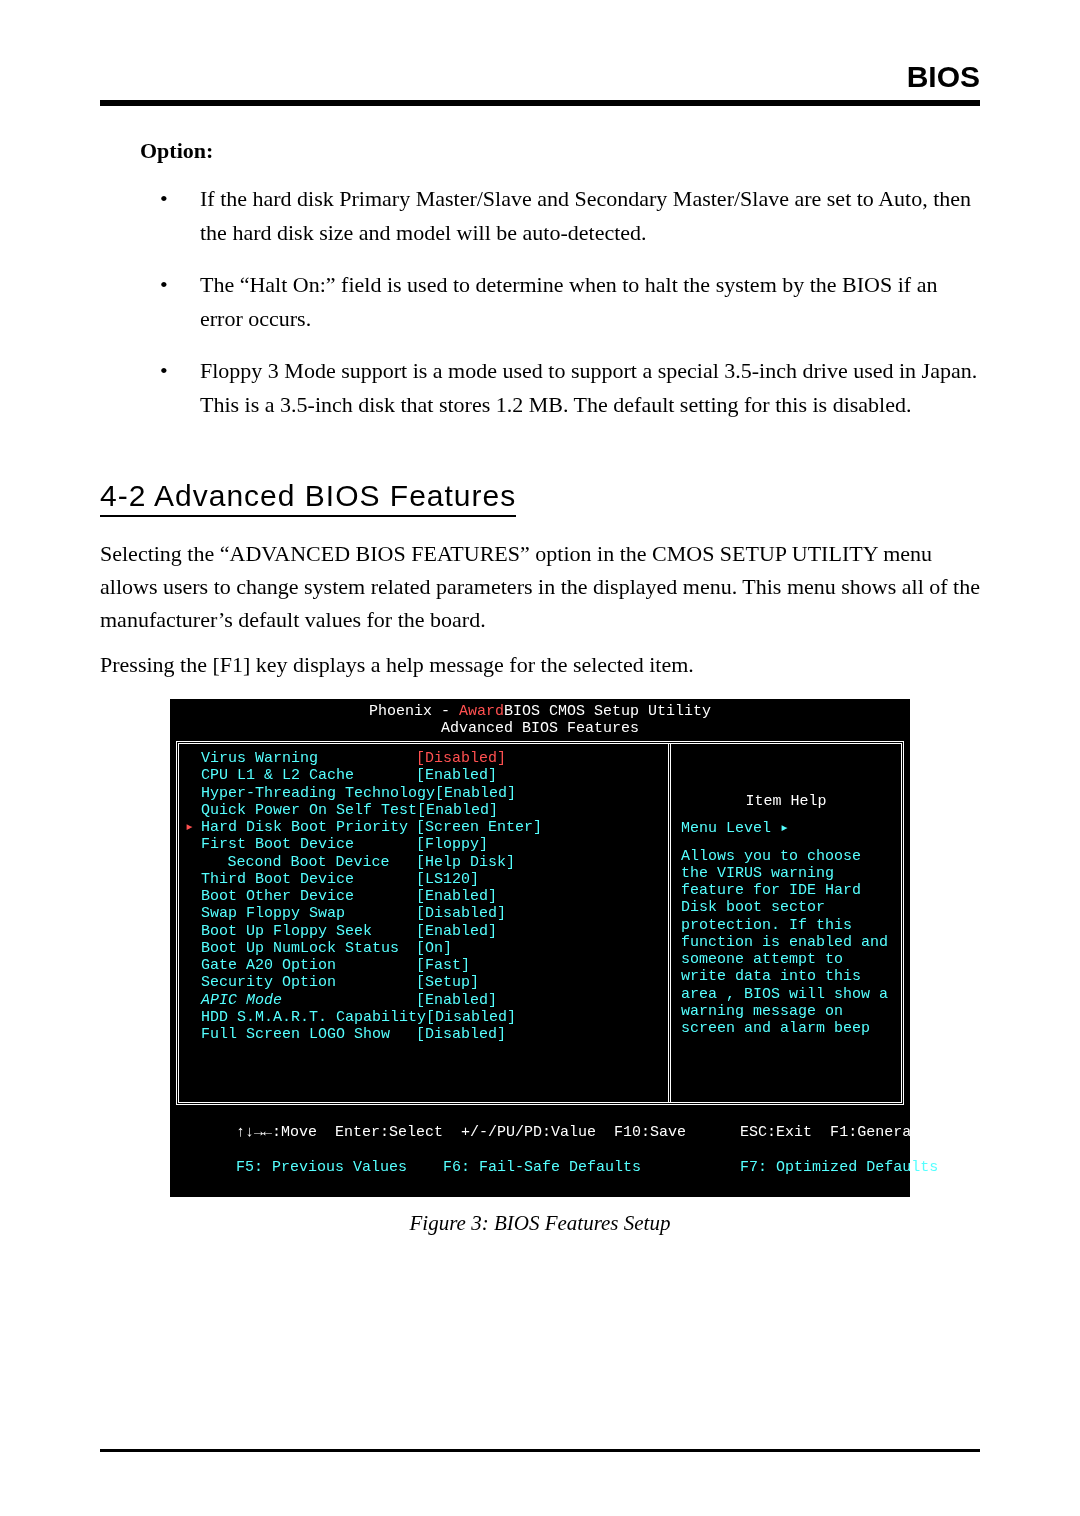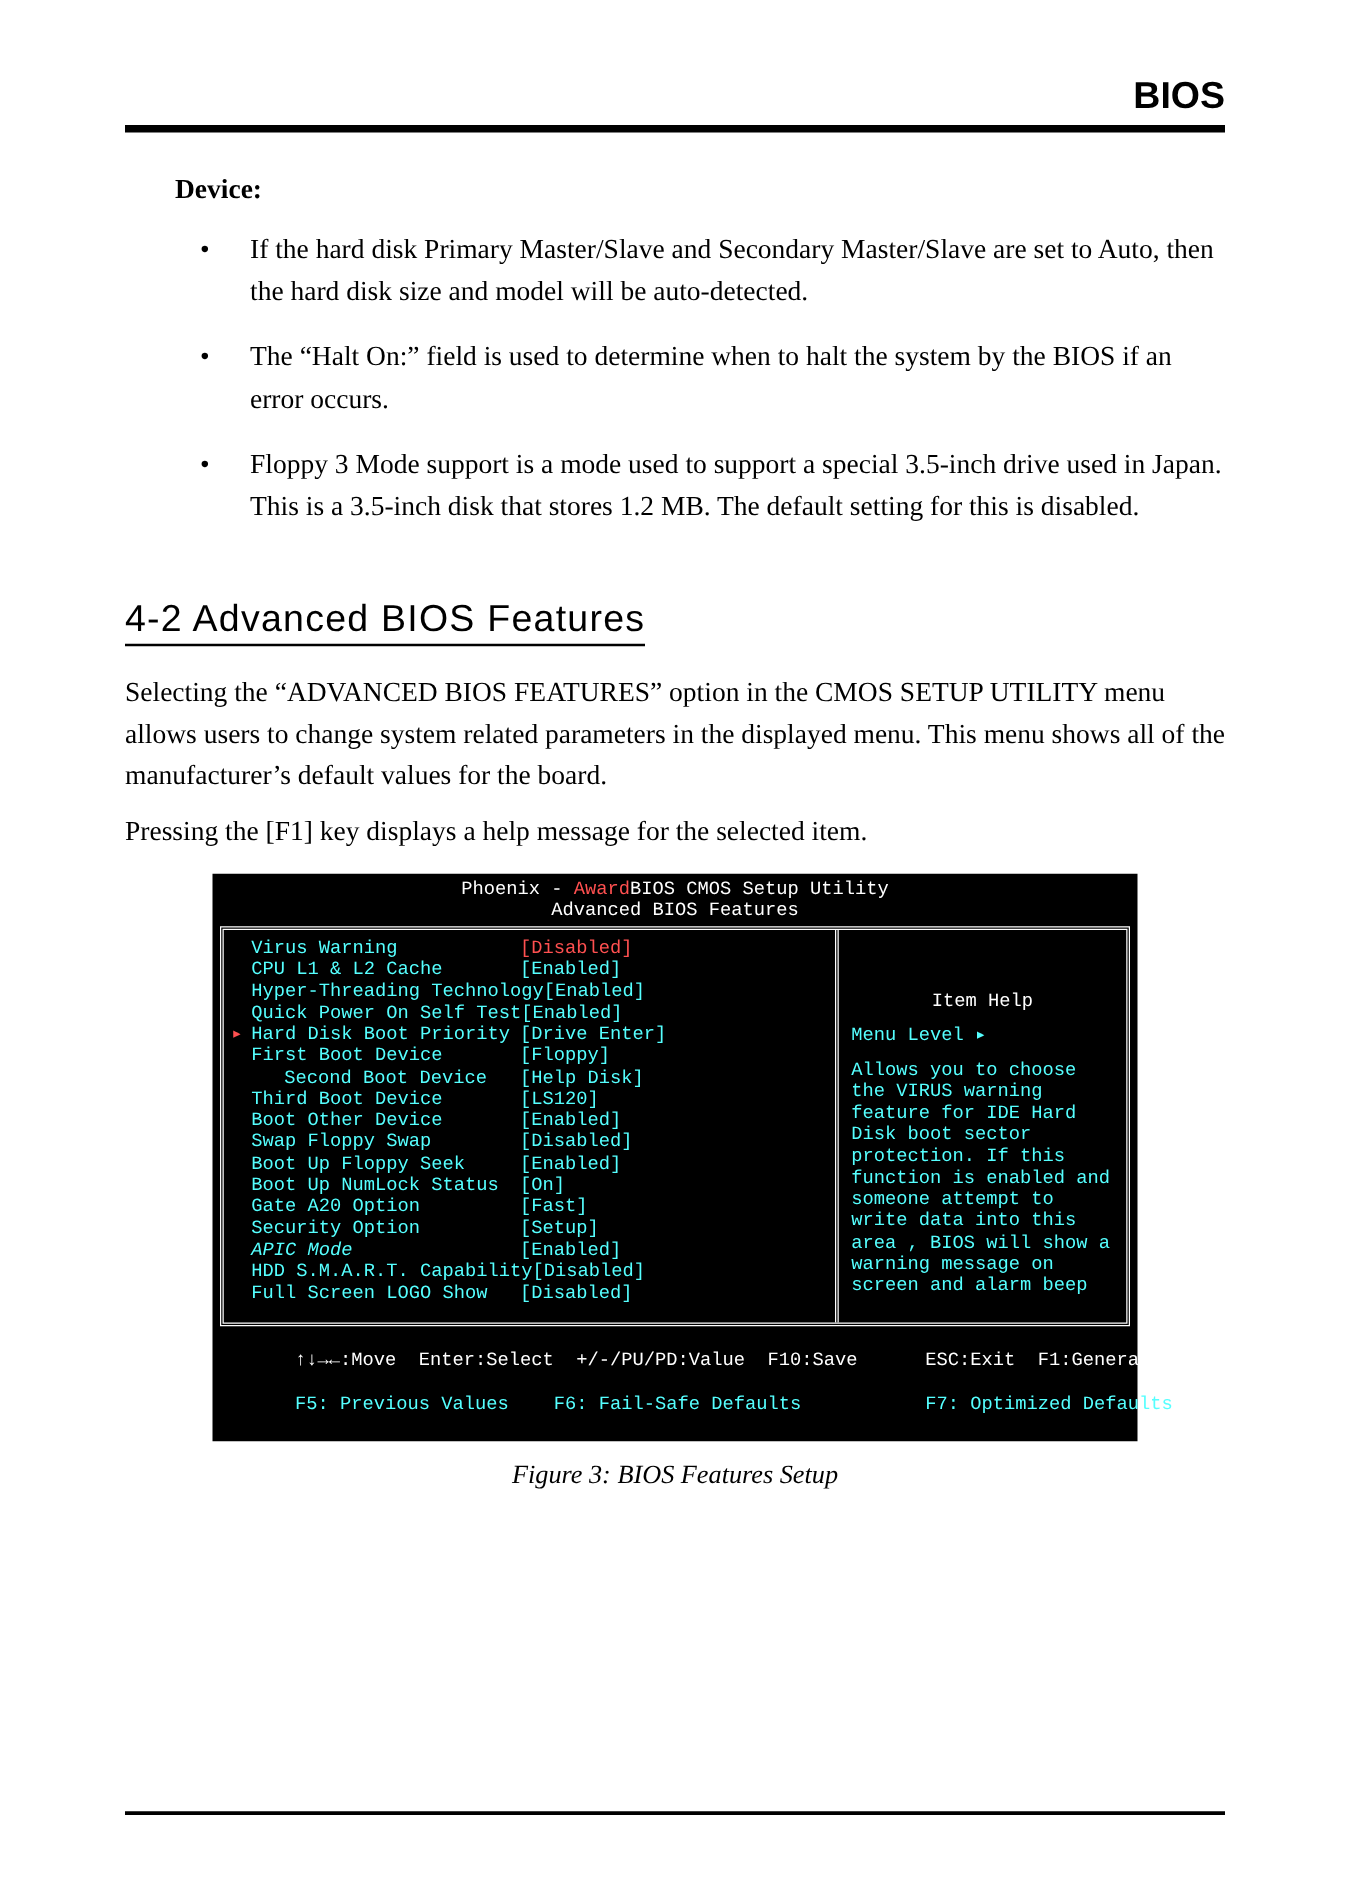--- a/index.html
+++ b/index.html
@@ -74,21 +74,21 @@
     font-size: 15px;
     line-height: 1.15;
     padding: 4px 6px 4px 6px;
   }
   .bios-title { text-align: center; color: #fff; }
   .bios-title .red { color: #ff5050; }
   .bios-double {
     border: 3px double #fff;
     margin-top: 4px;
     display: flex;
-    height: 320px;
+    height: 364px;
   }
   .bios-left {
     flex: 1;
     padding: 6px 10px 6px 22px;
     border-right: 3px double #fff;
     position: relative;
   }
   .bios-right {
     width: 230px;
     padding: 6px 10px;
@@ -138,21 +138,21 @@
 </style>
 </head>
 <body>
 
 
 
 <div class="header-label">BIOS</div>
 <hr class="header-rule">
 
 <div class="notes-block">
-  <div class="notes-heading">Device:</div>
+  <div class="notes-heading">Option:</div>
   <ul class="notes-list">
     <li>If the hard disk Primary Master/Slave and Secondary Master/Slave are set to Auto, then the hard disk size and model will be auto-detected.</li>
     <li>The “Halt On:” field is used to determine when to halt the system by the BIOS if an error occurs.</li>
     <li>Floppy 3 Mode support is a mode used to support a special 3.5-inch drive used in Japan.  This is a 3.5-inch disk that stores 1.2 MB. The default setting for this is disabled.</li>
   </ul>
 </div>
 
 <div class="section-title">4-2 Advanced BIOS Features</div>
 <div class="section-body">
   <p>Selecting the “ADVANCED BIOS FEATURES” option in the CMOS SETUP UTILITY menu allows users to change system related parameters in the displayed menu. This menu shows all  of the manufacturer’s default values for the board.</p>
@@ -163,21 +163,21 @@
   <div class="bios-title">
     <span>Phoenix - </span><span class="red">Award</span><span>BIOS CMOS Setup Utility</span><br>
     <span>Advanced BIOS Features</span>
   </div>
   <div class="bios-double">
     <div class="bios-left" id="bios-left">
         <div class="row"><span class="lab" style="color: rgb(85, 255, 255);">Virus Warning</span><span class="val red">[Disabled]</span></div>
         <div class="row"><span class="lab" style="color: rgb(85, 255, 255);">CPU L1 &amp; L2 Cache</span><span class="val cyan">[Enabled]</span></div>
         <div class="row"><span class="lab" style="color: rgb(85, 255, 255);">Hyper-Threading Technology</span><span class="val cyan">[Enabled]</span></div>
         <div class="row"><span class="lab" style="color: rgb(85, 255, 255);">Quick Power On Self Test</span><span class="val cyan">[Enabled]</span></div>
-        <div class="row"><span class="marker">▸</span><span class="lab" style="color: rgb(85, 255, 255);">Hard Disk Boot Priority</span><span class="val cyan">[Drive Enter]</span></div>
+        <div class="row"><span class="marker">▸</span><span class="lab" style="color: rgb(85, 255, 255);">Hard Disk Boot Priority</span><span class="val cyan">[Screen Enter]</span></div>
         <div class="row"><span class="lab" style="color: rgb(85, 255, 255);">First Boot Device</span><span class="val cyan">[Floppy]</span></div>
         <div class="row"><span class="lab" style="color: rgb(85, 255, 255); text-align: center;">Second Boot Device</span><span class="val cyan">[Help Disk]</span></div>
         <div class="row"><span class="lab" style="color: rgb(85, 255, 255);">Third Boot Device</span><span class="val cyan">[LS120]</span></div>
         <div class="row"><span class="lab" style="color: rgb(85, 255, 255);">Boot Other Device</span><span class="val cyan">[Enabled]</span></div>
         <div class="row"><span class="lab" style="color: rgb(85, 255, 255);">Swap Floppy Swap</span><span class="val cyan">[Disabled]</span></div>
         <div class="row"><span class="lab" style="color: rgb(85, 255, 255);">Boot Up Floppy Seek</span><span class="val cyan">[Enabled]</span></div>
         <div class="row"><span class="lab" style="color: rgb(85, 255, 255);">Boot Up NumLock Status</span><span class="val cyan">[On]</span></div>
         <div class="row"><span class="lab" style="color: rgb(85, 255, 255);">Gate A20 Option</span><span class="val cyan">[Fast]</span></div>
         <div class="row"><span class="lab" style="color: rgb(85, 255, 255);">Security Option</span><span class="val cyan">[Setup]</span></div>
         <div class="row"><span class="lab" style="color: rgb(85, 255, 255); font-style: italic;">APIC Mode</span><span class="val cyan">[Enabled]</span></div>

